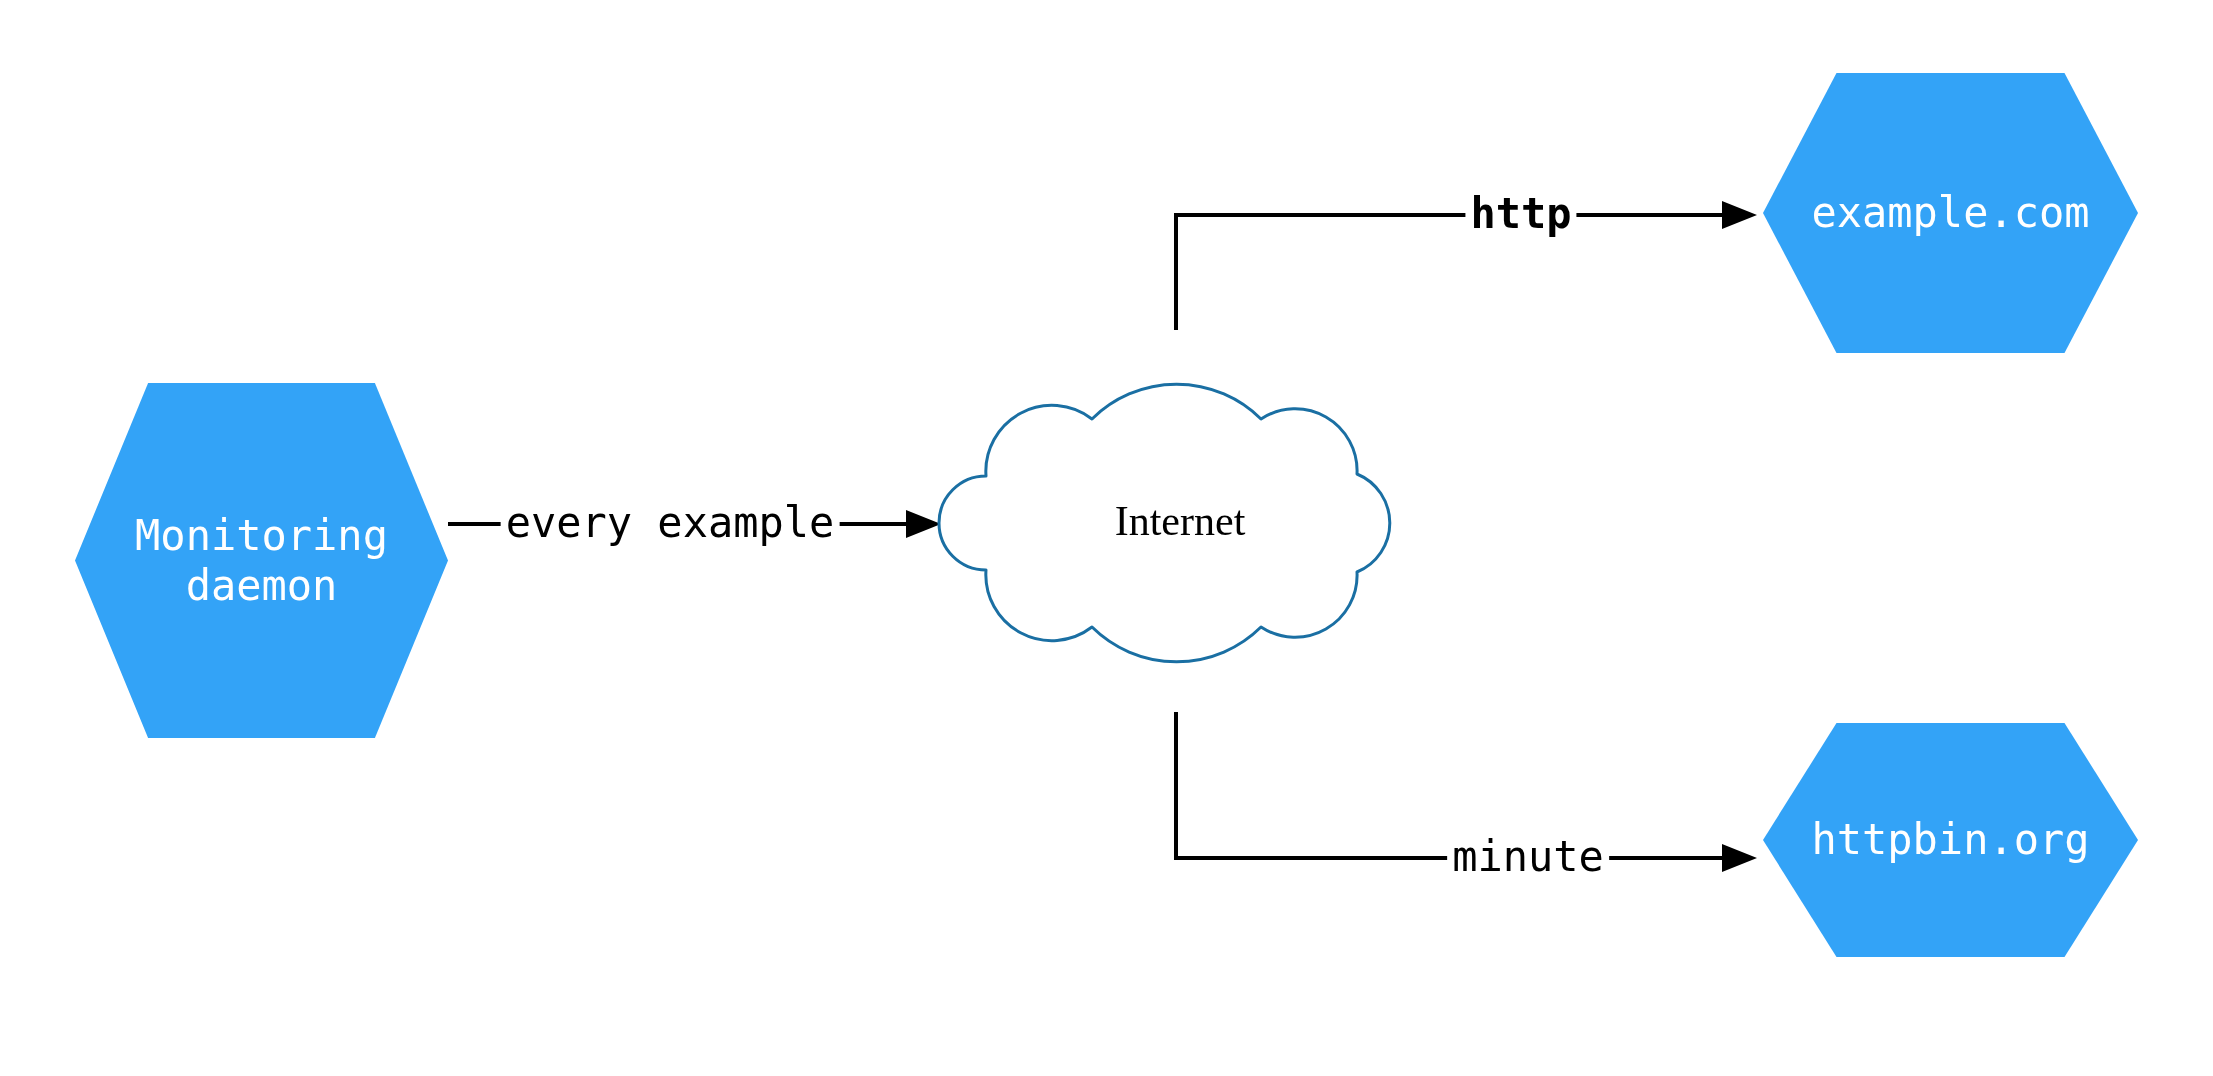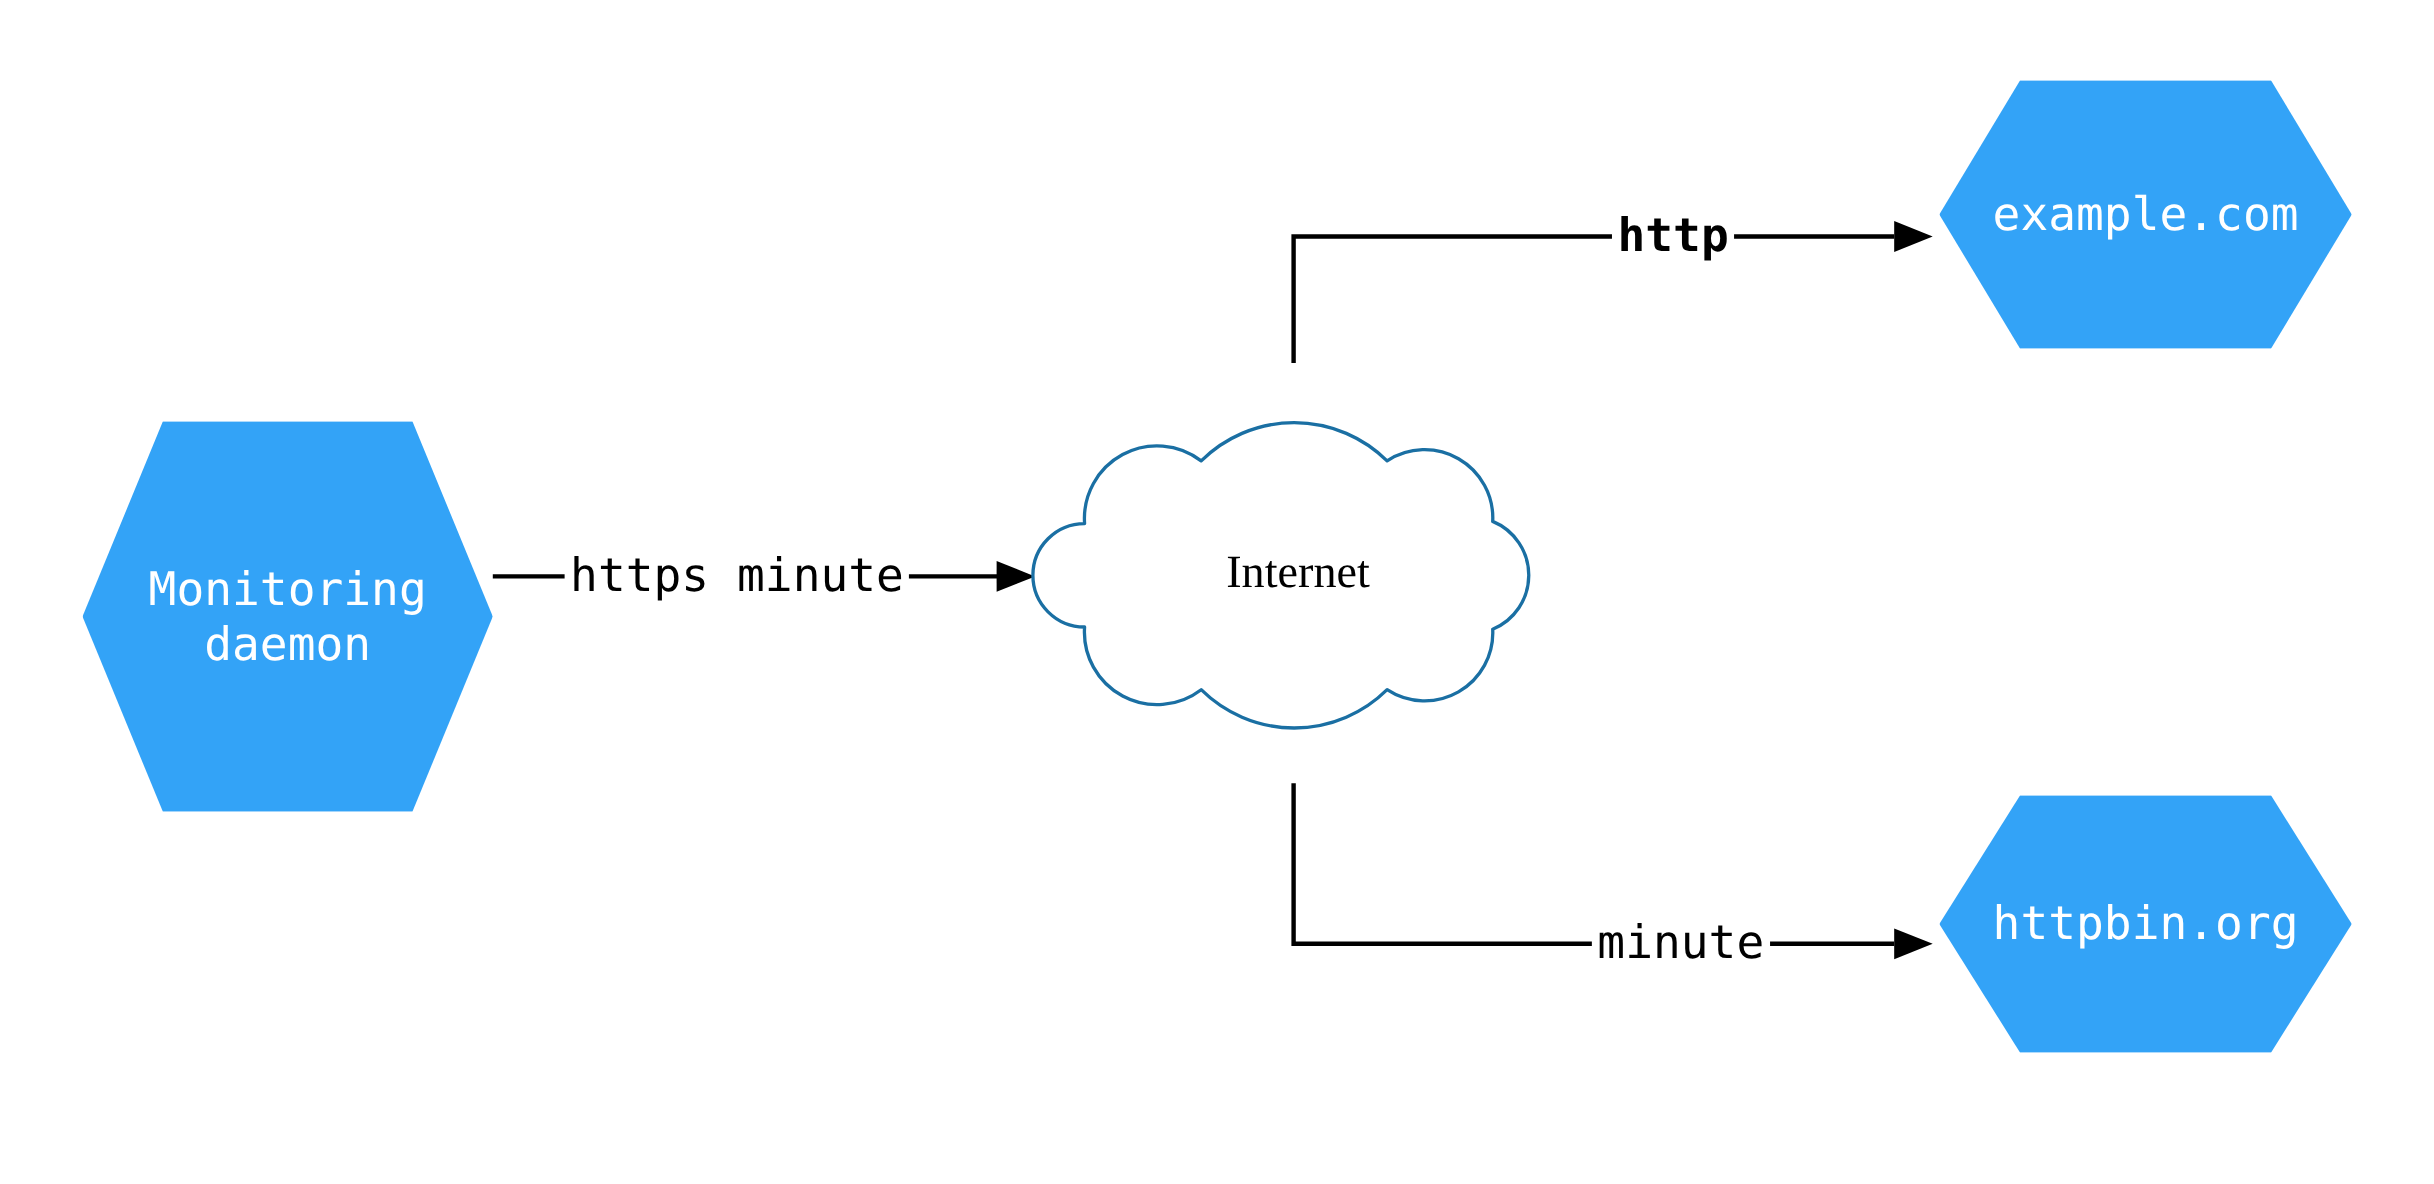--- a/index.html
+++ b/index.html
@@ -95,29 +95,29 @@
              A 66 66 0 0 1 986 570
              A 47 47 0 0 1 986 476
              Z"></path>
   </svg>
 
   <div class="hex" style="left:75px; top:383px; width:373px; height:355px;">
     <span class="hex-label">Monitoring
 daemon</span>
   </div>
 
-  <div class="hex" style="left:1763px; top:73px; width:375px; height:244px;">
+  <div class="hex" style="left:1763px; top:73px; width:375px; height:280px;">
     <span class="hex-label">example.com</span>
   </div>
 
   <div class="hex" style="left:1763px; top:723px; width:375px; height:234px;">
     <span class="hex-label">httpbin.org</span>
   </div>
 
   <div class="float-label internet-label" style="left:1180px; top:521px;">Internet</div>
 
-  <div class="float-label edge-label" style="left:670px; top:523px;">https minute</div>
+  <div class="float-label edge-label" style="left:670px; top:523px;">every example</div>
 
   <div class="float-label edge-label" style="left:1521px; top:214px;font-weight:bold;">http</div>
 
   <div class="float-label edge-label" style="left:1528px; top:857px;">minute</div>
 
 </div>
 
 </body></html>

